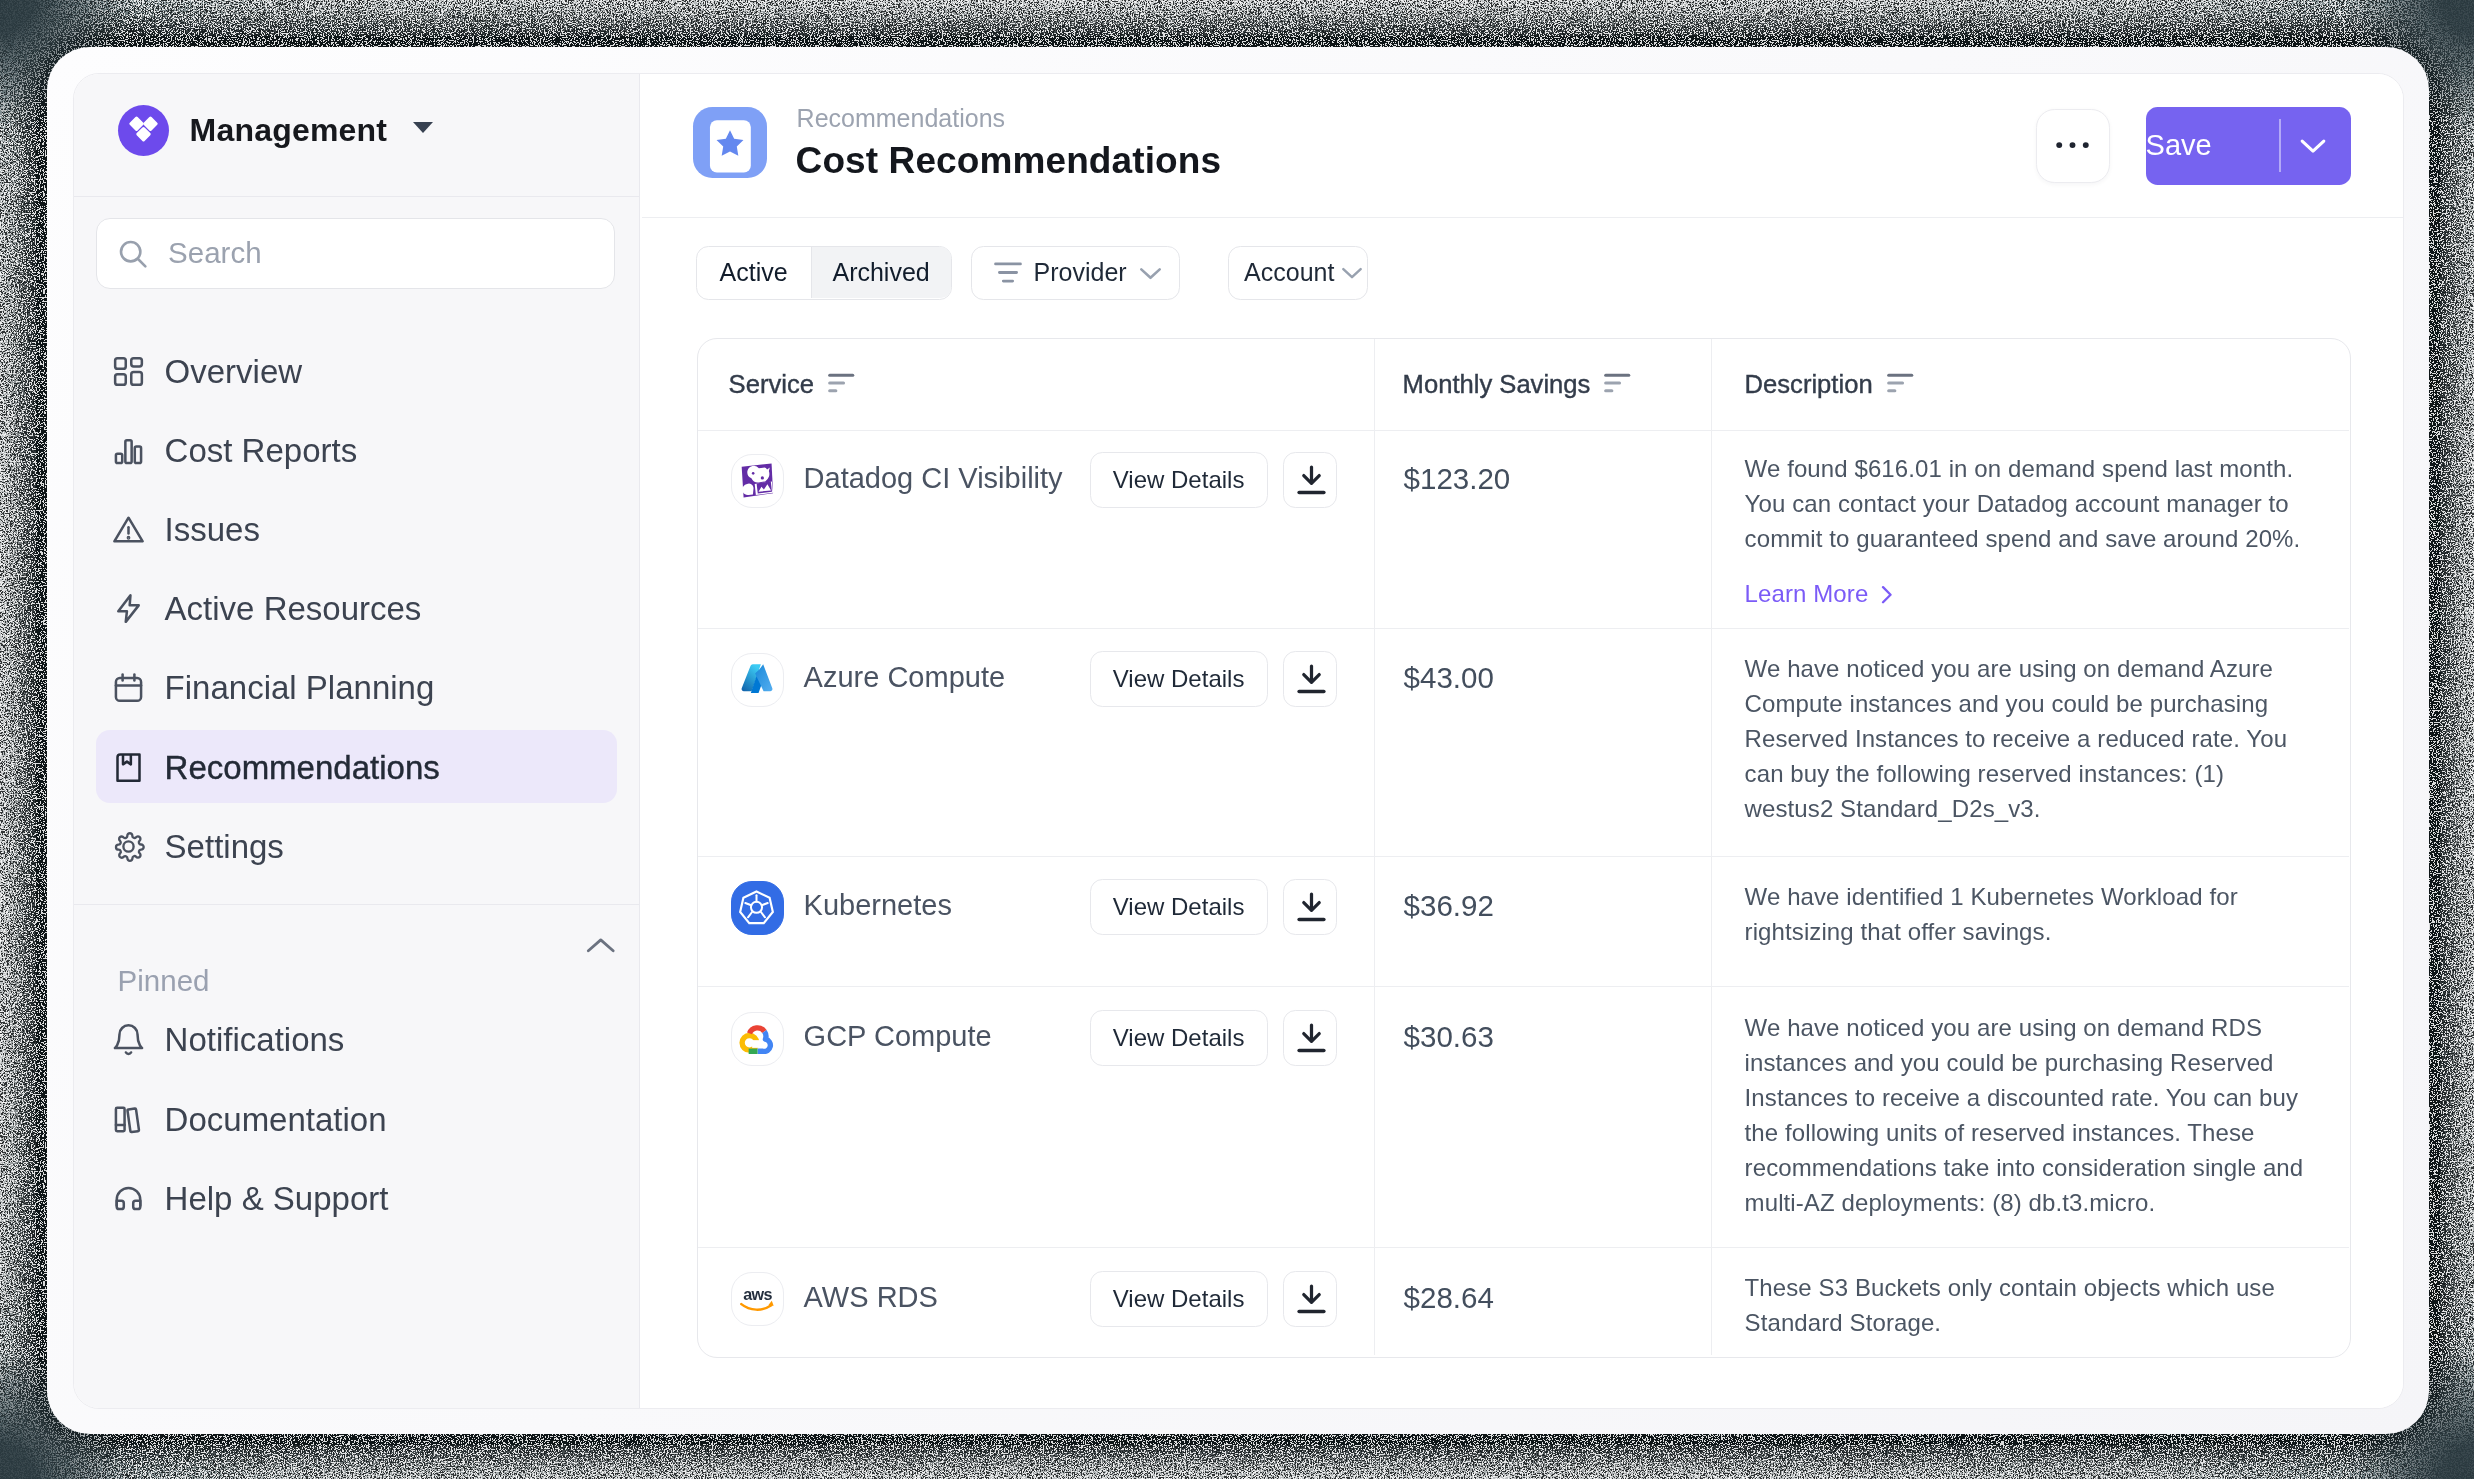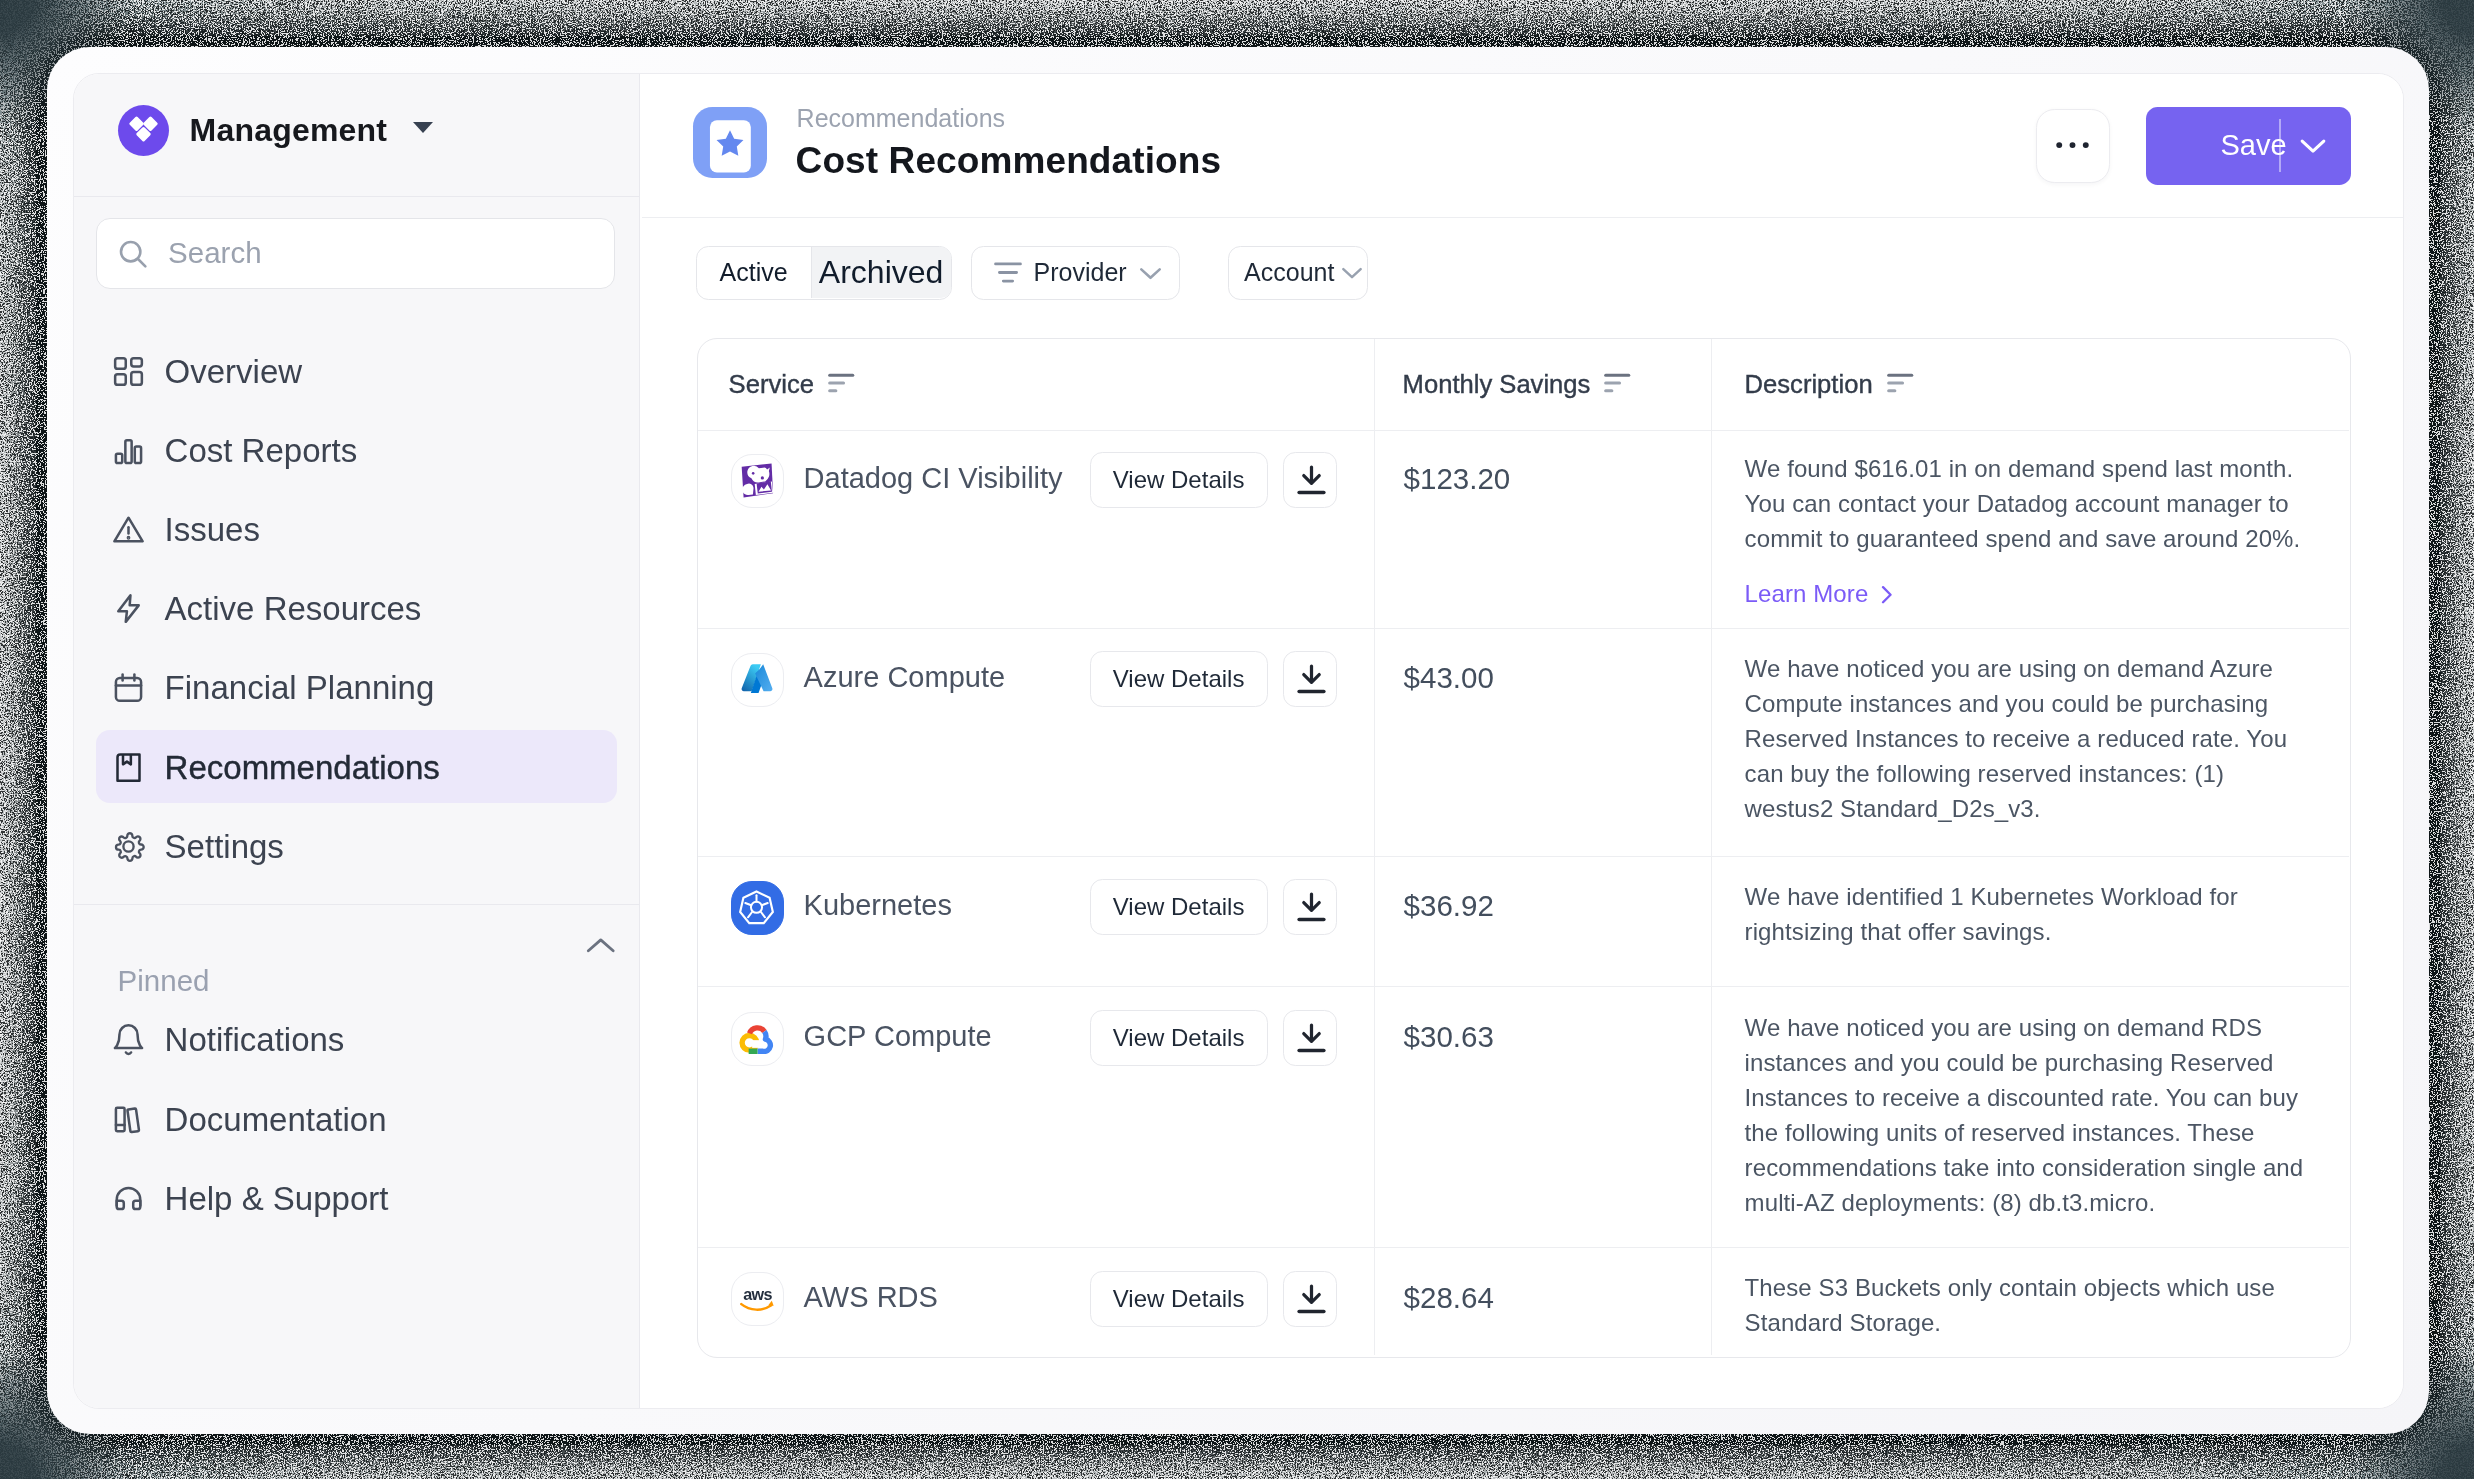--- a/index.html
+++ b/index.html
@@ -36,26 +36,26 @@
   .nav .ic { position:absolute; left:38px; top:23px; width:33px; height:33px; }
   .nav .t { position:absolute; left:91px; top:0; height:79px; line-height:79px; font-size:33px; color:#3c4350; }
   .pill { position:absolute; left:22px; top:656px; width:521px; height:73px; border-radius:14px; background:#ece8fa; }
   
   #main { position:absolute; left:568px; top:0; width:1764px; height:1336px; background:#ffffff; }
   #headTile { position:absolute; left:51px; top:33px; width:74px; height:71px; border-radius:19.4px; background:#7fa0f6; }
   #crumb { position:absolute; left:155px; top:30px; font-size:25px; color:#9ca3b0; }
   #title { position:absolute; left:154px; top:66px; font-size:37px; font-weight:700; color:#14171d; letter-spacing:0.1px; }
   #dotsBtn { position:absolute; left:1394px; top:35px; width:74px; height:74px; border-radius:18.6px; background:#ffffff; border:1.6px solid #ececf0; box-shadow:0 1.6px 4.7px rgba(16,24,40,0.04); }
   #saveBtn { position:absolute; left:1504px; top:33px; width:205px; height:78px; border-radius:11.6px; background:#7663f0; }
-  #saveTxt { position:absolute; left:0px; top:0; width:160px; height:78px; line-height:76px; text-align:center; font-size:29px; color:#ffffff;margin-left:28px; }
+  #saveTxt { position:absolute; left:0px; top:0; width:160px; height:78px; line-height:76px; font-size:29px; color:#ffffff; }
   #saveDiv { position:absolute; left:133px; top:12.4px; width:2.3px; height:53px; background:rgba(255,255,255,0.45); }
   #headerRule { position:absolute; left:0; top:143px; width:1764px; height:1.6px; background:#edeef1; }
   .fbtn { position:absolute; top:172px; height:54px; border-radius:12.4px; border:1.6px solid #e5e6ea; background:#fff; }
   #segActive { position:absolute; left:0; top:0; width:114px; height:51px; line-height:50px; text-align:center; font-size:25px; color:#111c2b; }
-  #segArch { position:absolute; left:114px; top:0; width:140px; height:51px; line-height:50px; text-align:center; font-size:32px; color:#111c2b; background:#f2f3f5; border-left:1.6px solid #e5e6ea; border-radius:0 10px 10px 0; }
+  #segArch { position:absolute; left:114px; top:0; width:140px; height:51px; line-height:50px; text-align:center; font-size:25px; color:#111c2b; background:#f2f3f5; border-left:1.6px solid #e5e6ea; border-radius:0 10px 10px 0; }
   #card { position:absolute; left:55px; top:264px; width:1654px; height:1020px; border-radius:20px; border:1.6px solid #e7e8ec; background:#fff; }
   .vline { position:absolute; top:0; width:1.6px; height:1016px; background:#edeef1; }
   .hline { position:absolute; left:0; width:1651px; height:1.6px; background:#edeef1; }
   .hcell { position:absolute; top:0; height:91px; line-height:91px; font-size:25.6px; font-weight:400; color:#333c4a; -webkit-text-stroke:0.4px #333c4a; }
   .sort { display:inline-block; vertical-align:middle; margin-left:14px; margin-top:-4.7px; }
   .tile { position:absolute; left:33px; width:53px; height:54px; border-radius:21px; background:#fff; border:1.6px solid #ecedf1; }
   .svc { position:absolute; left:106px; font-size:29px; color:#4a5362; }
   .vd { position:absolute; left:392px; width:178px; height:56px; border-radius:12.4px; border:1.6px solid #e7e8ec; background:#fff; text-align:center; font-size:24px; font-weight:500; color:#1f2937; }
   .vd span { display:block; line-height:53px; }
   .dl { position:absolute; left:585px; width:54px; height:56px; border-radius:12.4px; border:1.6px solid #e7e8ec; background:#fff; }

